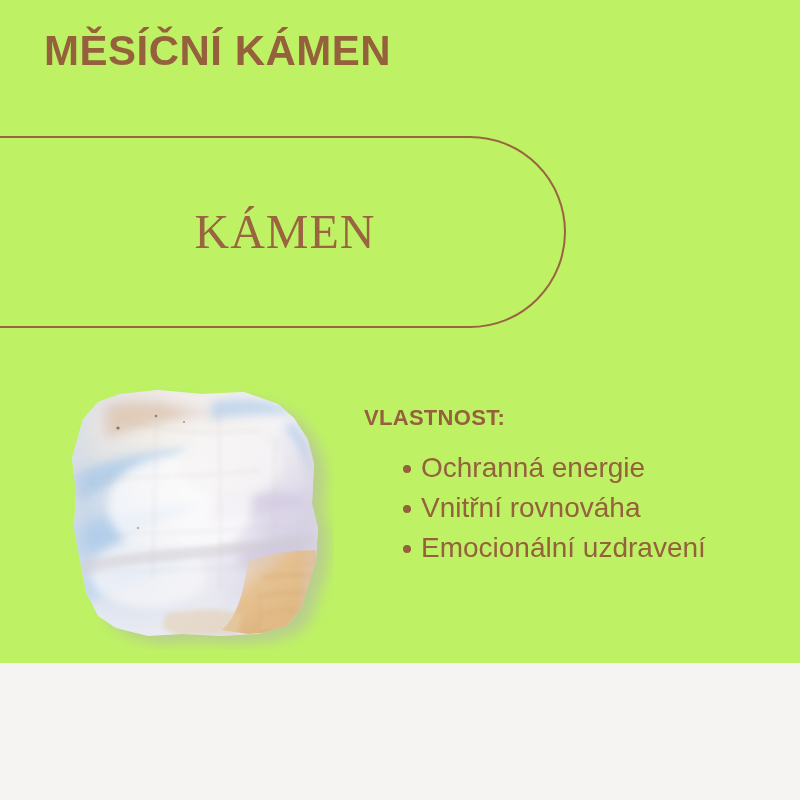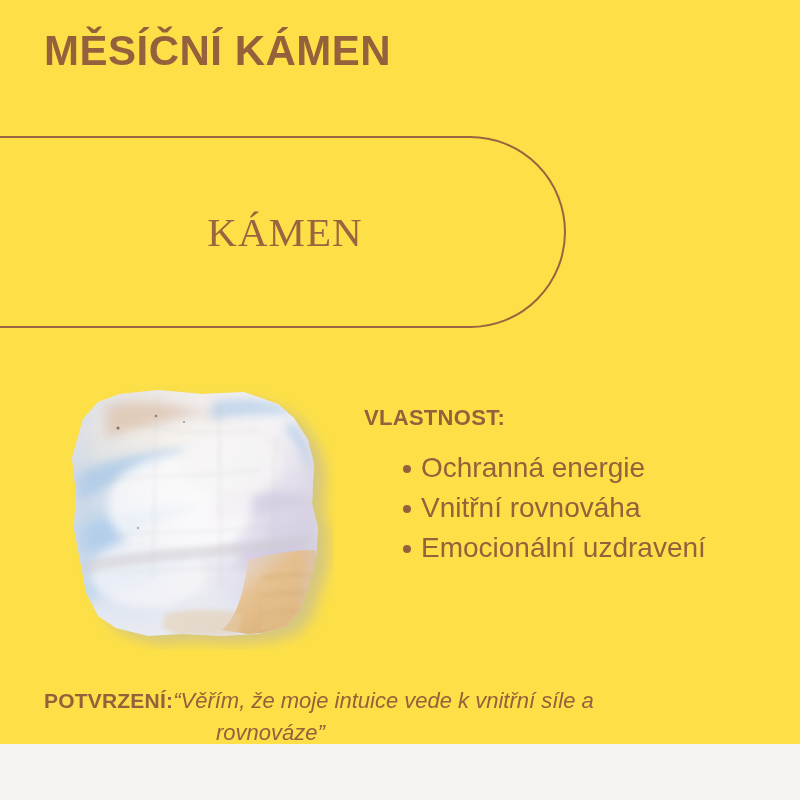--- a/index.html
+++ b/index.html
@@ -11,22 +11,22 @@
     height: 800px;
     background: #f5f4f2;
     font-family: "Liberation Sans", sans-serif;
     overflow: hidden;
     position: relative;
   }
 
   .canvas {
     position: relative;
     width: 800px;
-    height: 744px;
-    background: #fde047;
+    height: 663px;
+    background: #bef264;
   }
 
   
   .header-title {
     position: absolute;
     left: 44px;
     top: 28px;
     font-family: "Liberation Sans", sans-serif;
     font-weight: bold;
     font-size: 42px;
@@ -54,21 +54,21 @@
     top: 0;
     width: 566px;
     height: 192px;
     display: flex;
     flex-direction: column;
     align-items: center;
     justify-content: center;
   }
   .pill-line {
     font-family: "Liberation Serif", serif;
-    font-size: 41px;
+    font-size: 48px;
     color: #9a6440;
     line-height: 1.03;
     letter-spacing: 1px;
     white-space: nowrap;
     text-align: center;
   }
   .pill-line.line-1 { margin-bottom: 4px; }
 
   
   .stone-wrap {
@@ -297,20 +297,14 @@
         <span class="bullet-dot"></span>
         <span>Vnitřní rovnováha</span>
       </li>
       <li>
         <span class="bullet-dot"></span>
         <span>Emocionální uzdravení</span>
       </li>
     </ul>
   </div>
 
-  <div class="affirm">
-    <span class="affirm-body">
-      <span class="affirm-label">POTVRZENÍ:</span><span class="affirm-quote">“Věřím, že moje intuice vede k vnitřní síle a</span>
-    </span>
-    <span class="affirm-quote affirm-line2">rovnováze”</span>
-  </div>
 
 </div>
 
 </body></html>

